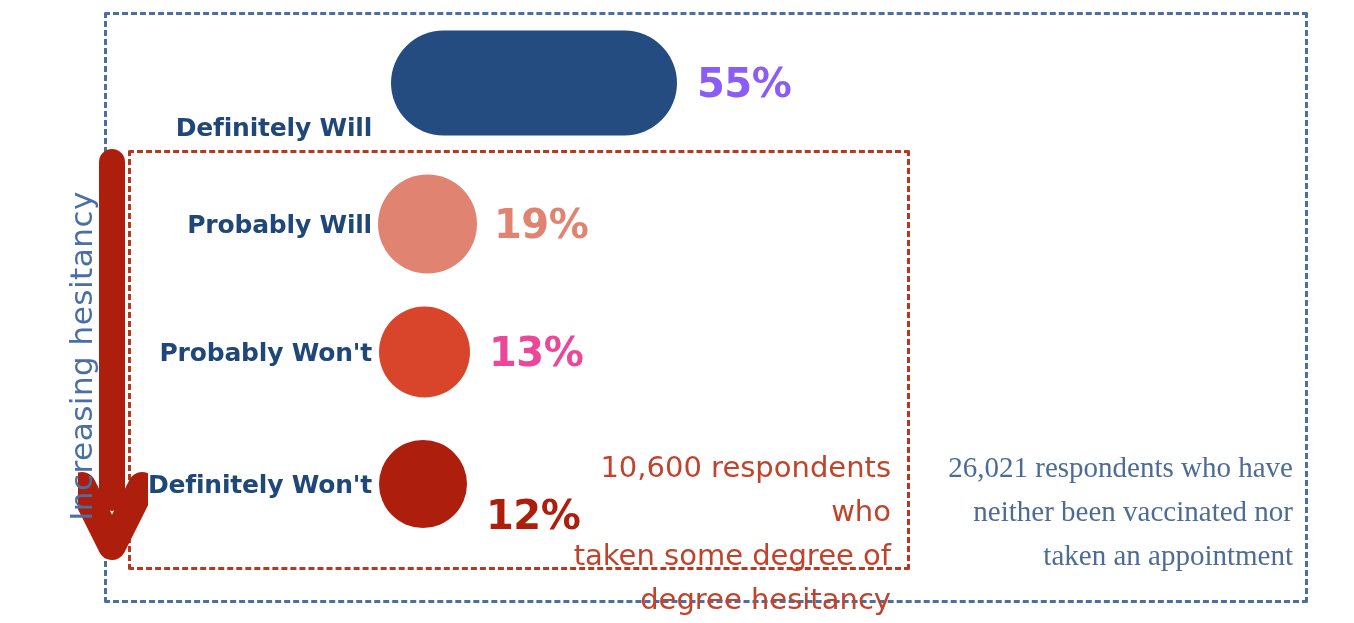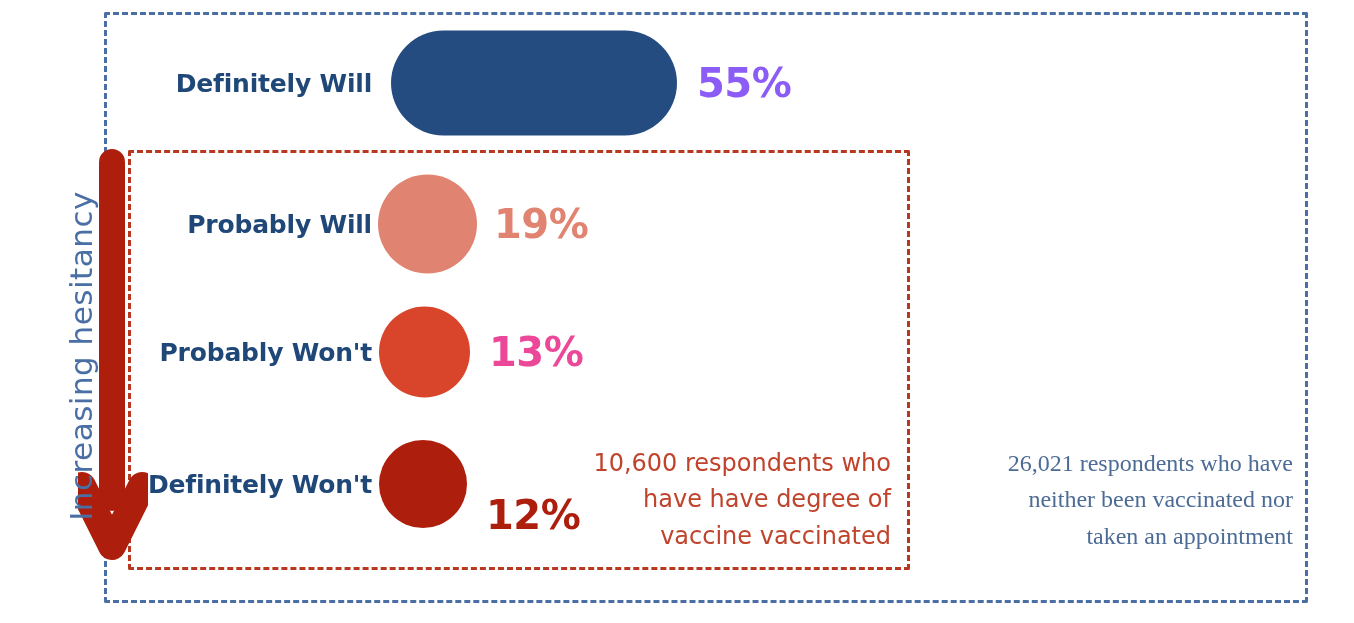--- a/index.html
+++ b/index.html
@@ -97,21 +97,21 @@
     white-space: nowrap;
     letter-spacing: -0.5px;
   }
 
   
   .label-col { width: 372px; }
 
   
   .annotation {
     position: absolute;
-    font-size: 24px;
+    font-size: 29px;
     line-height: 1.52;
     text-align: right;
   }
   .annotation-red  { color: #c0432c; }
   .annotation-blue { color: #4d6c95; font-family: Liberation Serif, serif; }
 </style>
 </head>
 <body>
 
 <div id="stage">
@@ -122,21 +122,21 @@
 
   <div class="arrow-wrap">
     <svg width="70" height="418" viewBox="0 0 70 418">
       <line x1="34" y1="14" x2="34" y2="350" stroke="#ad1f0c" stroke-width="26" stroke-linecap="round"></line>
       <path d="M 4 338 L 34 398 L 64 338" fill="none" stroke="#ad1f0c" stroke-width="28" stroke-linecap="round" stroke-linejoin="round"></path>
     </svg>
     <div class="axis-label">Increasing hesitancy</div>
   </div>
 
   <div class="row" style="top:83px;">
-    <div class="row-label label-col" style="left:0;width:372px;text-align:right;">Definitely Will</div>
+    <div class="row-label label-col" style="left:0;width:372px;text-align:right;margin-top:44px;">Definitely Will</div>
     <div class="row-shape" style="left:391px;top:0;width:286px;height:105px;background:#244c80;border-radius:53px;"></div>
     <div class="row-value" style="left:697px;top:0;color:#8b5cf6;">55%</div>
   </div>
 
   <div class="row" style="top:224px;">
     <div class="row-label label-col" style="left:0;width:372px;text-align:right;">Probably Will</div>
     <div class="row-shape" style="left:378px;top:0;width:99px;height:99px;background:#e08370;border-radius:50%;"></div>
     <div class="row-value" style="left:494px;top:0;color:#e08370;text-align:center;">19%</div>
   </div>
 
@@ -147,22 +147,22 @@
   </div>
 
   <div class="row" style="top:484px;">
     <div class="row-label label-col" style="left:0;width:372px;text-align:right;">Definitely Won't</div>
     <div class="row-shape" style="left:379px;top:0;width:88px;height:88px;background:#ad1f0c;border-radius:50%;"></div>
     <div class="row-value" style="left:486px;top:0;color:#ad1f0c;margin-top:31px;">12%</div>
   </div>
 
   <div class="annotation annotation-red" style="left:570px;top:445px;width:321px;">
     <div>10,600 respondents who</div>
-    <div>have have degree of</div>
-    <div>vaccine vaccinated</div>
+    <div>taken some degree of</div>
+    <div>degree hesitancy</div>
   </div>
 
   <div class="annotation annotation-blue" style="left:930px;top:445px;width:363px;">
     <div>26,021 respondents who have</div>
     <div>neither been vaccinated nor</div>
     <div>taken an appointment</div>
   </div>
 
 </div>
 

